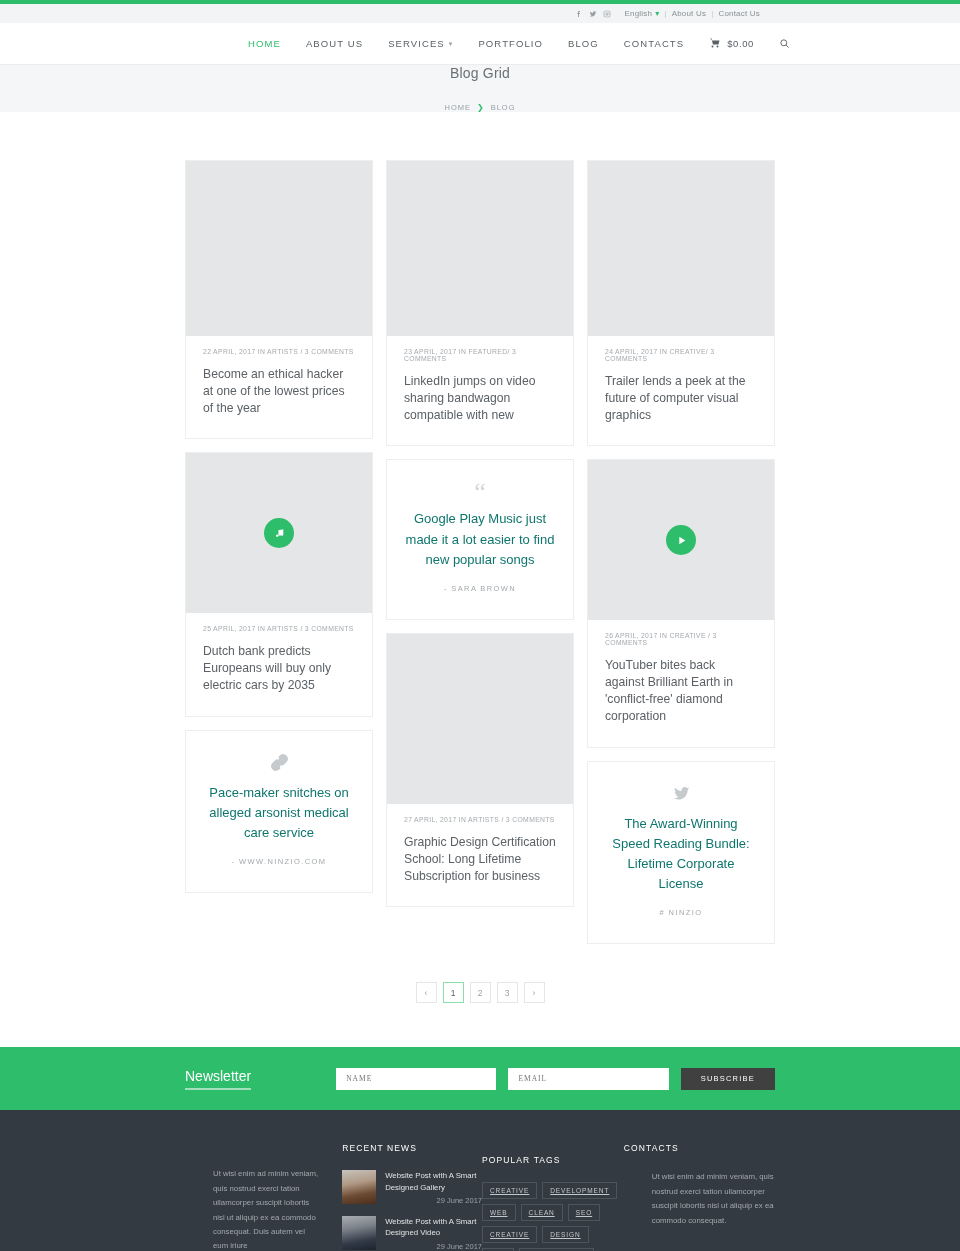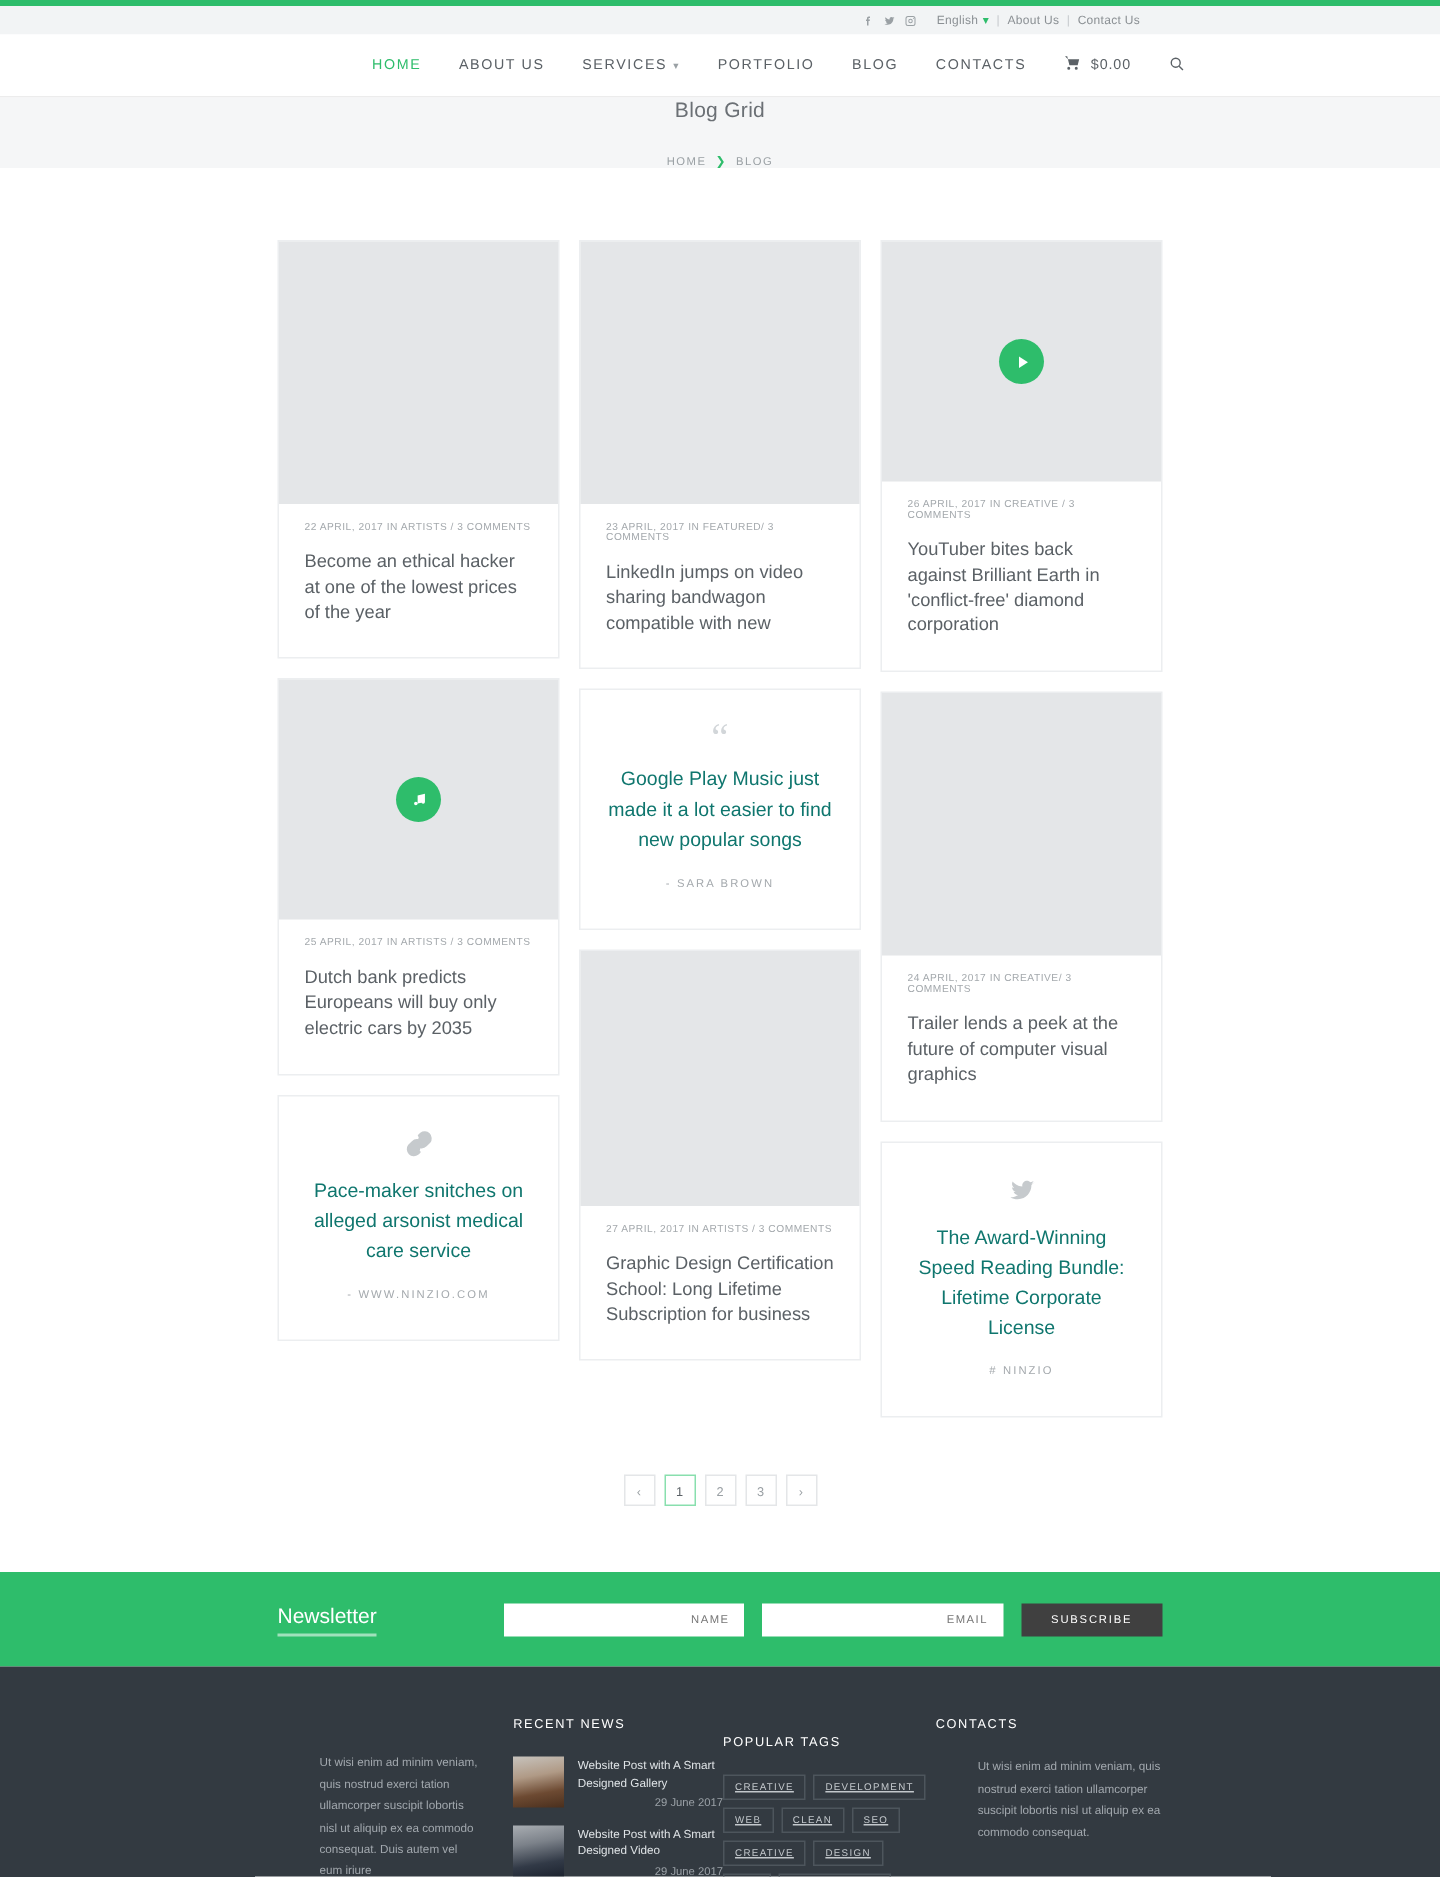--- a/index.html
+++ b/index.html
@@ -189,23 +189,22 @@
     white-space: nowrap;
   }
   .nl-input {
     height: 22px;
     background: #ffffff;
     border: none;
     font-size: 7.5px;
     letter-spacing: 1px;
     color: #9aa0a4;
     padding: 0 10px;
-    font-family: Liberation Sans, sans-serif;
+    font-family: Liberation Serif, serif;
     text-transform: uppercase;
-    text-align: right;
   }
   .nl-name { width: 176px; margin-right: 12px; }
   .nl-email { width: 176px; margin-right: 12px; }
   .nl-btn {
     height: 22px;
     width: 105px;
     background: #404040;
     border: none;
     color: #ffffff;
     font-size: 7.5px;
@@ -406,38 +405,38 @@
     <div class="card">
       <div class="thumb h170"></div>
       <div class="card-body">
         <div class="meta">27 APRIL, 2017 IN ARTISTS / 3 COMMENTS</div>
         <div class="card-title">Graphic Design Certification School: Long Lifetime Subscription for business</div>
       </div>
     </div>
 
     
     <div class="card">
+      <div class="thumb h175"></div>
+      <div class="card-body">
+        <div class="meta">24 APRIL, 2017 IN CREATIVE/ 3 COMMENTS</div>
+        <div class="card-title">Trailer lends a peek at the future of computer visual graphics</div>
+      </div>
+    </div>
+
+    <div class="card">
       <div class="thumb h160">
         <span class="media-badge">
           <svg viewBox="0 0 24 24">
               <path d="M8 5l11 7-11 7V5z"></path>
             </svg>
         </span>
       </div>
       <div class="card-body">
         <div class="meta">26 APRIL, 2017 IN CREATIVE / 3 COMMENTS</div>
         <div class="card-title">YouTuber bites back against Brilliant Earth in 'conflict-free' diamond corporation</div>
-      </div>
-    </div>
-
-    <div class="card">
-      <div class="thumb h175"></div>
-      <div class="card-body">
-        <div class="meta">24 APRIL, 2017 IN CREATIVE/ 3 COMMENTS</div>
-        <div class="card-title">Trailer lends a peek at the future of computer visual graphics</div>
       </div>
     </div>
 
     <div class="card">
       <div class="special">
         <div class="sp-icon">
           <svg viewBox="0 0 24 24">
               <path d="M22 5.8c-.7.3-1.5.5-2.3.6.8-.5 1.5-1.3 1.8-2.2-.8.5-1.6.8-2.6 1-.7-.8-1.8-1.3-2.9-1.3-2.2 0-4 1.8-4 4 0 .3 0 .6.1.9C8.8 8.6 5.9 7 3.9 4.6c-.3.6-.5 1.3-.5 2 0 1.4.7 2.6 1.8 3.3-.7 0-1.3-.2-1.8-.5 0 1.9 1.4 3.5 3.2 3.9-.3.1-.7.1-1.1.1-.3 0-.5 0-.8-.1.5 1.6 2 2.8 3.7 2.8-1.4 1.1-3.1 1.7-4.9 1.7H2c1.8 1.1 3.9 1.8 6.2 1.8 7.4 0 11.5-6.2 11.5-11.5v-.5c.8-.6 1.5-1.3 2.3-2.1z"></path>
             </svg>
         </div>

